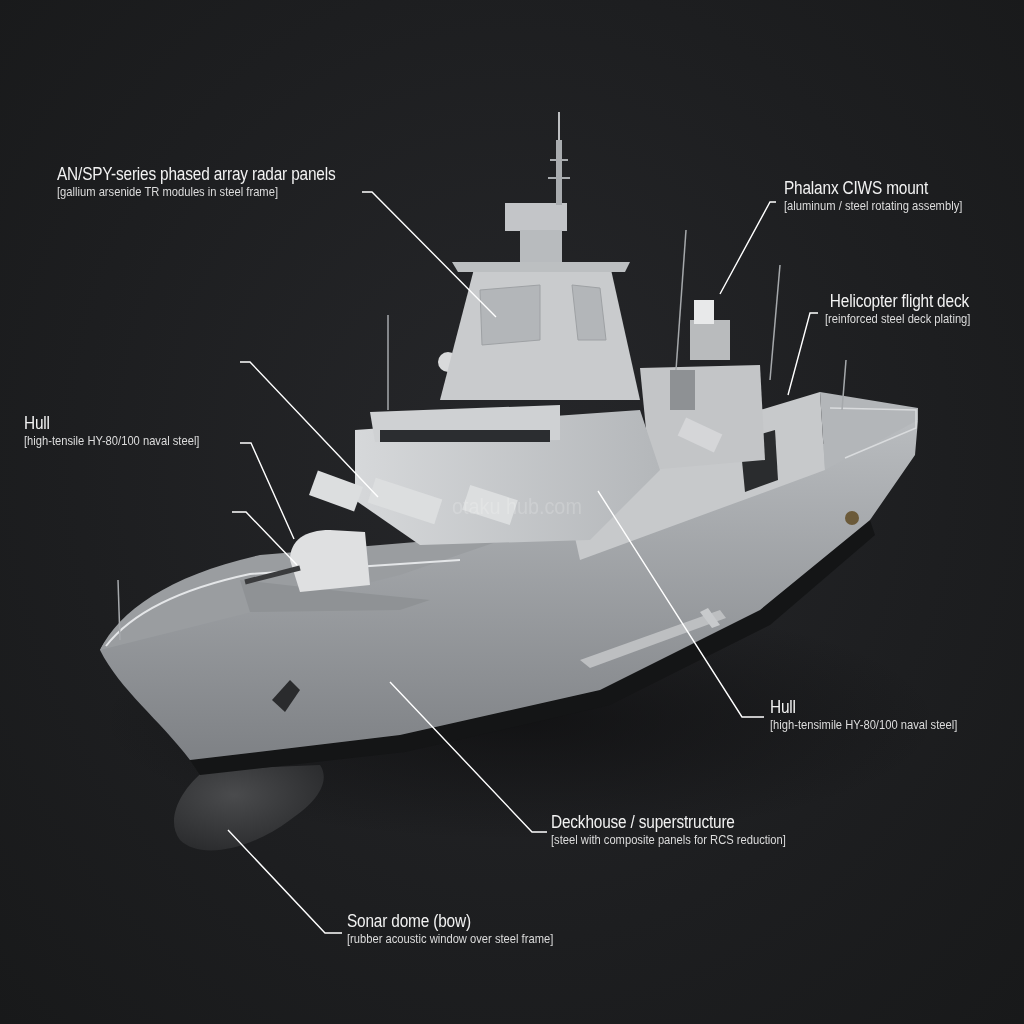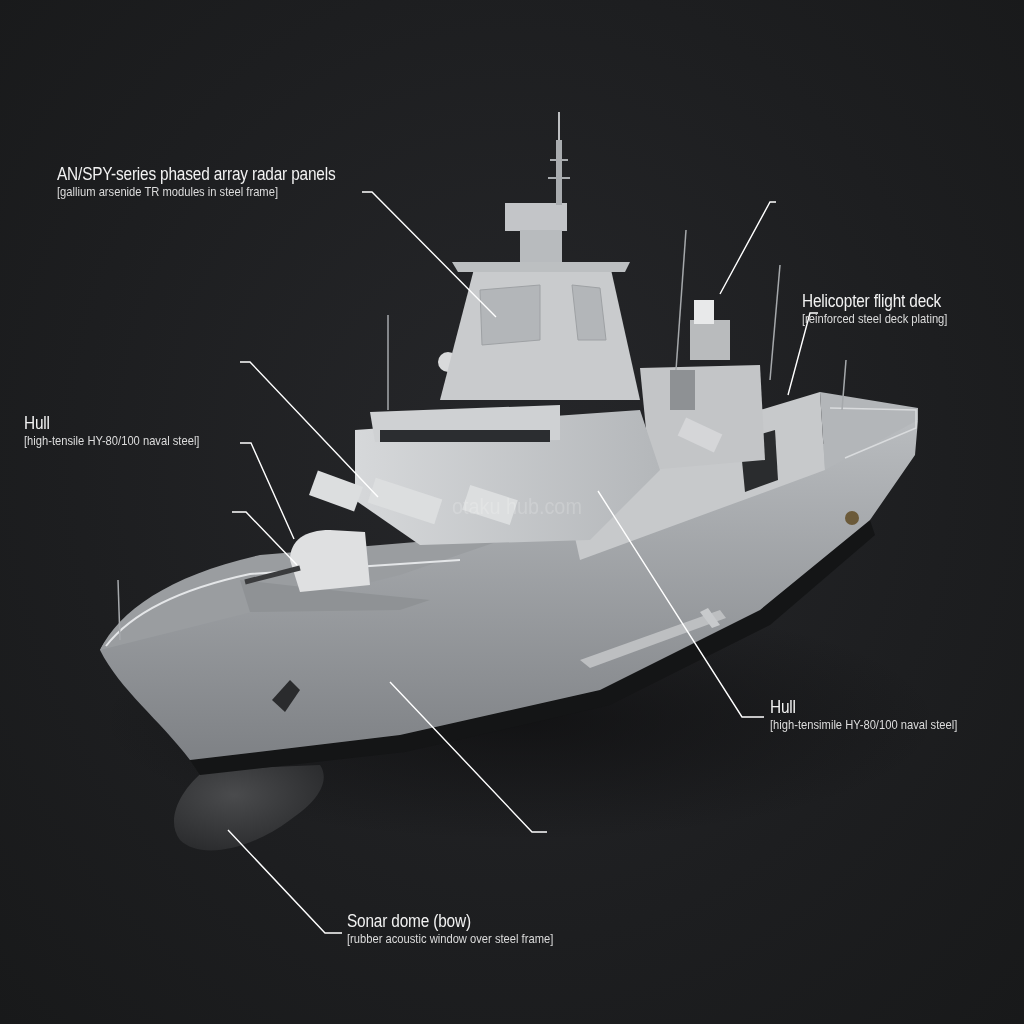--- a/index.html
+++ b/index.html
@@ -159,37 +159,45 @@
     </g>
   </svg>
 
   <div class="watermark">otaku hub.com</div>
 
   <div class="label" style="left:57px; top:164px;">
     <span class="title">AN/SPY-series phased array radar panels</span>
     <span class="sub">[gallium arsenide TR modules in steel frame]</span>
   </div>
 
-
-  <div class="label" style="left:802px; top:291px;">
+  <div class="label" style="left:784px; top:178px;">
+    <span class="title">Phalanx CIWS mount</span>
+    <span class="sub">[aluminum / steel rotating assembly]</span>
+  </div>
+
+  <div class="label" style="left:825px; top:291px;text-align:center;">
     <span class="title">Helicopter flight deck</span>
     <span class="sub">[reinforced steel deck plating]</span>
   </div>
 
 
   <div class="label" style="left:24px; top:413px;">
     <span class="title">Hull</span>
     <span class="sub">[high-tensile HY-80/100 naval steel]</span>
   </div>
 
 
   <div class="label" style="left:770px; top:697px;">
     <span class="title">Hull</span>
     <span class="sub">[high-tensimile HY-80/100 naval steel]</span>
   </div>
 
+  <div class="label" style="left:551px; top:812px;">
+    <span class="title">Deckhouse / superstructure</span>
+    <span class="sub">[steel with composite panels for RCS reduction]</span>
+  </div>
 
   <div class="label" style="left:347px; top:911px;">
     <span class="title">Sonar dome (bow)</span>
     <span class="sub">[rubber acoustic window over steel frame]</span>
   </div>
 
 </div>
 
 </body></html>

